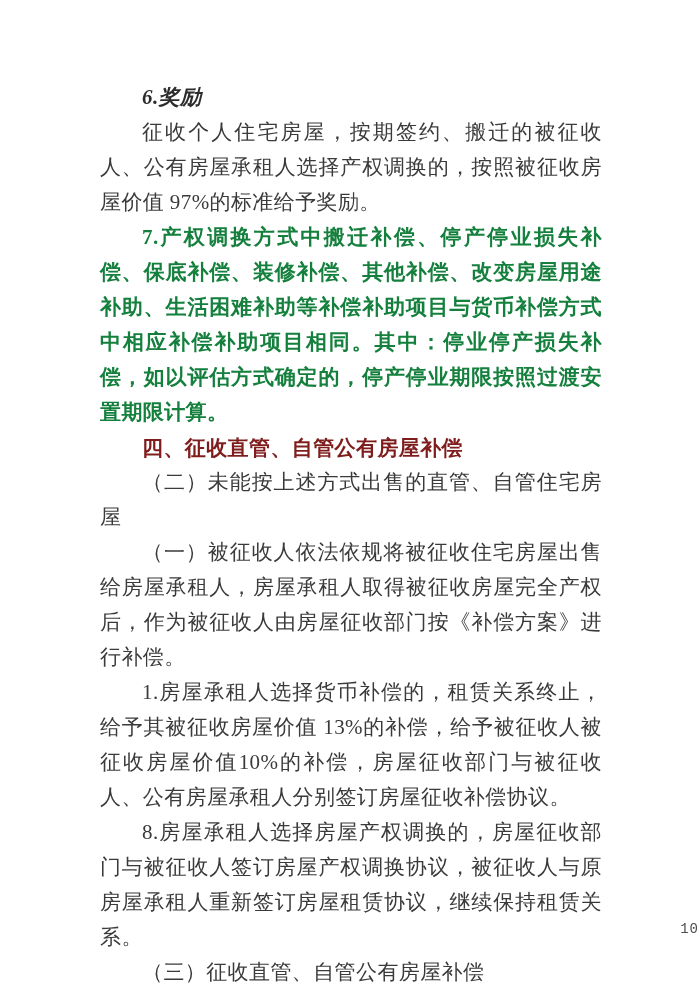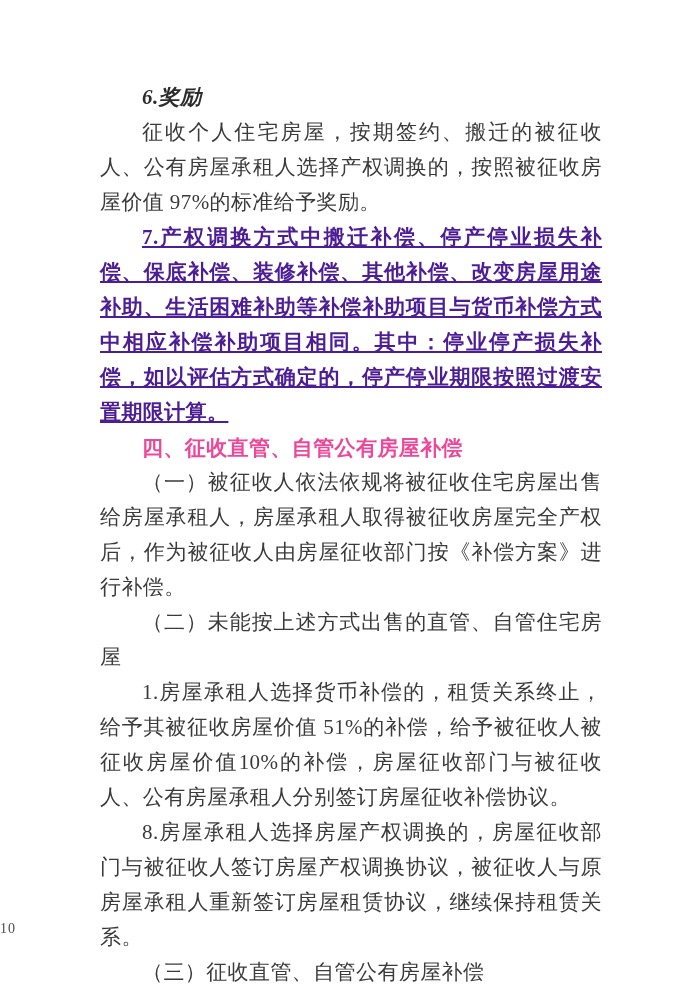--- a/index.html
+++ b/index.html
@@ -32,51 +32,50 @@
     letter-spacing: 0.4px;
     word-break: break-all;
   }
   .heading-num {
     font-weight: bold;
     font-style: italic;
     color: #2c2c2c;
   }
   .para-bold {
     font-weight: bold;
-    color: #4c1d95;
+    color: #15803d;
     line-height: 36px;
-    text-decoration: underline;
   }
   .heading-main {
     font-family: "Liberation Sans", "DejaVu Sans", sans-serif;
     font-weight: bold;
-    color: #ec4899;
+    color: #7f1d1d;
   }
   .page-number {
     position: absolute;
     left: 0;
     right: 0;
     bottom: 52px;
-    text-align: left;
+    text-align: right;
     font-size: 14px;
     letter-spacing: 1px;
     color: #4d4d4d;
-    font-family: Liberation Serif, serif;
+    font-family: Liberation Mono, monospace;
   }
 </style>
 </head>
 <body>
 
 <div class="page">
   <div class="content">
     <p class="heading-num">6.奖励</p>
     <p class="para">征收个人住宅房屋，按期签约、搬迁的被征收人、公有房屋承租人选择产权调换的，按照被征收房屋价值 97%的标准给予奖励。</p>
     <p class="para-bold">7.产权调换方式中搬迁补偿、停产停业损失补偿、保底补偿、装修补偿、其他补偿、改变房屋用途补助、生活困难补助等补偿补助项目与货币补偿方式中相应补偿补助项目相同。其中：停业停产损失补偿，如以评估方式确定的，停产停业期限按照过渡安置期限计算。</p>
     <p class="heading-main">四、征收直管、自管公有房屋补偿</p>
+    <p class="para">（二）未能按上述方式出售的直管、自管住宅房屋</p>
     <p class="para">（一）被征收人依法依规将被征收住宅房屋出售给房屋承租人，房屋承租人取得被征收房屋完全产权后，作为被征收人由房屋征收部门按《补偿方案》进行补偿。</p>
-    <p class="para">（二）未能按上述方式出售的直管、自管住宅房屋</p>
-    <p class="para">1.房屋承租人选择货币补偿的，租赁关系终止，给予其被征收房屋价值 51%的补偿，给予被征收人被征收房屋价值10%的补偿，房屋征收部门与被征收人、公有房屋承租人分别签订房屋征收补偿协议。</p>
+    <p class="para">1.房屋承租人选择货币补偿的，租赁关系终止，给予其被征收房屋价值 13%的补偿，给予被征收人被征收房屋价值10%的补偿，房屋征收部门与被征收人、公有房屋承租人分别签订房屋征收补偿协议。</p>
     <p class="para">8.房屋承租人选择房屋产权调换的，房屋征收部门与被征收人签订房屋产权调换协议，被征收人与原房屋承租人重新签订房屋租赁协议，继续保持租赁关系。</p>
     <p class="para">（三）征收直管、自管公有房屋补偿</p>
 
   </div>
   <div class="page-number">10</div>
 </div>
 
 </body></html>

